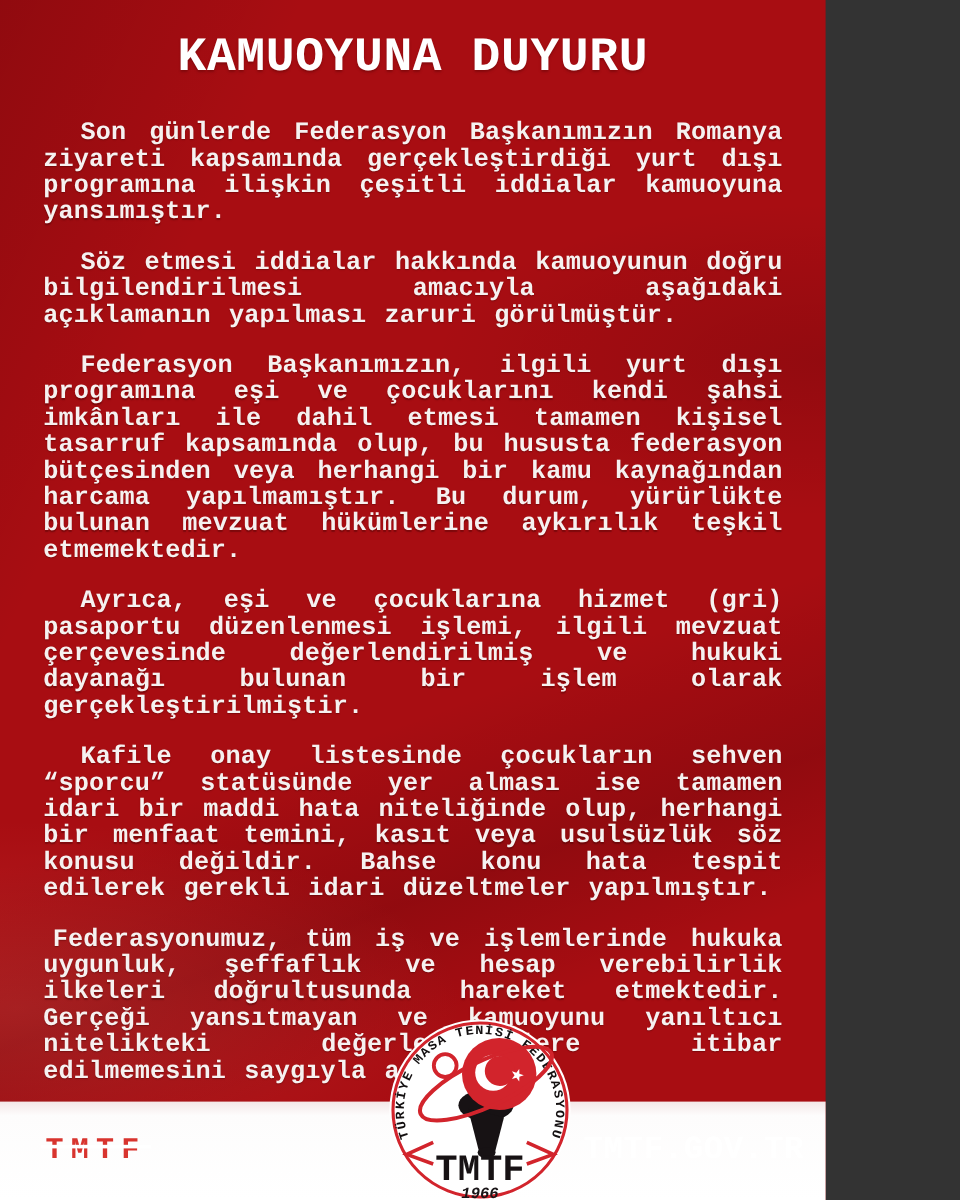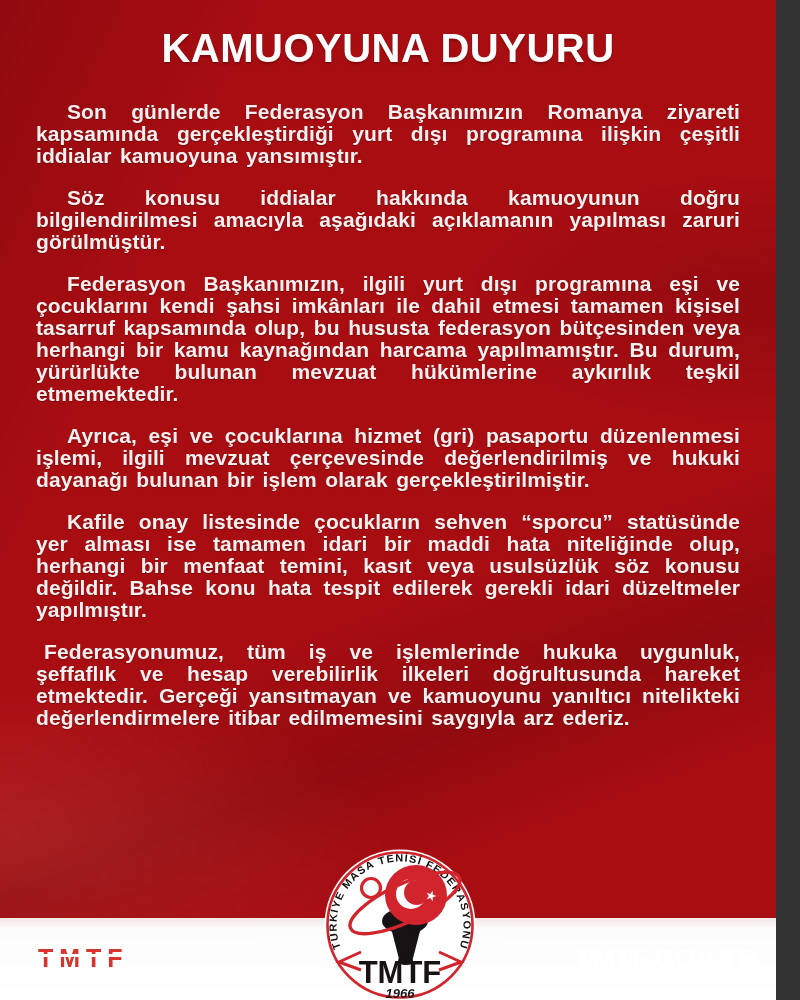--- a/index.html
+++ b/index.html
@@ -1,20 +1,19 @@
 <!DOCTYPE html>
 <html><head>
 <meta charset="utf-8">
 <style>
   html,body{margin:0;padding:0;background:#333;}
   .poster{
-    position:relative;width:756px;height:1000px;overflow:hidden;
+    position:relative;width:688px;height:1000px;overflow:hidden;
     background:#a80d12;
-    font-family:Liberation Sans, sans-serif;
-    padding-left:20px;
+    font-family:Liberation Mono, monospace;
   }
   
   .tx{position:absolute;inset:0;pointer-events:none;}
   .tx1{background:linear-gradient(115deg, rgba(60,0,4,0.22) 0%, rgba(60,0,4,0) 22%);}
   .tx2{background:linear-gradient(160deg, rgba(255,255,255,0) 58%, rgba(55,0,4,0.20) 70%, rgba(255,255,255,0) 80%);}
   .tx3{background:radial-gradient(ellipse 620px 260px at 2% 84%, rgba(255,140,125,0.16), rgba(255,140,125,0) 60%);}
   .tx4{background:radial-gradient(ellipse 500px 200px at 100% 30%, rgba(50,0,4,0.18), rgba(50,0,4,0) 65%);}
 
   .title{
     position:absolute;top:26px;left:0;width:100%;margin:0;
@@ -58,21 +57,21 @@
 
   <div class="tx tx1"></div>
   <div class="tx tx2"></div>
   <div class="tx tx3"></div>
   <div class="tx tx4"></div>
 
   <h1 class="title">KAMUOYUNA DUYURU</h1>
 
   <div class="body-text">
     <p>Son günlerde Federasyon Başkanımızın Romanya ziyareti kapsamında gerçekleştirdiği yurt dışı programına ilişkin çeşitli iddialar kamuoyuna yansımıştır.</p>
-    <p>Söz konusu iddialar hakkında kamuoyunun doğru bilgilendirilmesi amacıyla aşağıdaki açıklamanın yapılması zaruri görülmüştür.</p>
+    <p>Söz etmesi iddialar hakkında kamuoyunun doğru bilgilendirilmesi amacıyla aşağıdaki açıklamanın yapılması zaruri görülmüştür.</p>
     <p>Federasyon Başkanımızın, ilgili yurt dışı programına eşi ve çocuklarını kendi şahsi imkânları ile dahil etmesi tamamen kişisel tasarruf kapsamında olup, bu hususta federasyon bütçesinden veya herhangi bir kamu kaynağından harcama yapılmamıştır. Bu durum, yürürlükte bulunan mevzuat hükümlerine aykırılık teşkil etmemektedir.</p>
     <p>Ayrıca, eşi ve çocuklarına hizmet (gri) pasaportu düzenlenmesi işlemi, ilgili mevzuat çerçevesinde değerlendirilmiş ve hukuki dayanağı bulunan bir işlem olarak gerçekleştirilmiştir.</p>
     <p>Kafile onay listesinde çocukların sehven “sporcu” statüsünde yer alması ise tamamen idari bir maddi hata niteliğinde olup, herhangi bir menfaat temini, kasıt veya usulsüzlük söz konusu değildir. Bahse konu hata tespit edilerek gerekli idari düzeltmeler yapılmıştır.</p>
     <p>Federasyonumuz, tüm iş ve işlemlerinde hukuka uygunluk, şeffaflık ve hesap verebilirlik ilkeleri doğrultusunda hareket etmektedir. Gerçeği yansıtmayan ve kamuoyunu yanıltıcı nitelikteki değerlendirmelere itibar edilmemesini saygıyla arz ederiz.</p>
   </div>
 
   <div class="white-band"></div>
 
   <div class="footer-wordmark">TMTF</div>
   <div class="wordmark-slit"></div>

